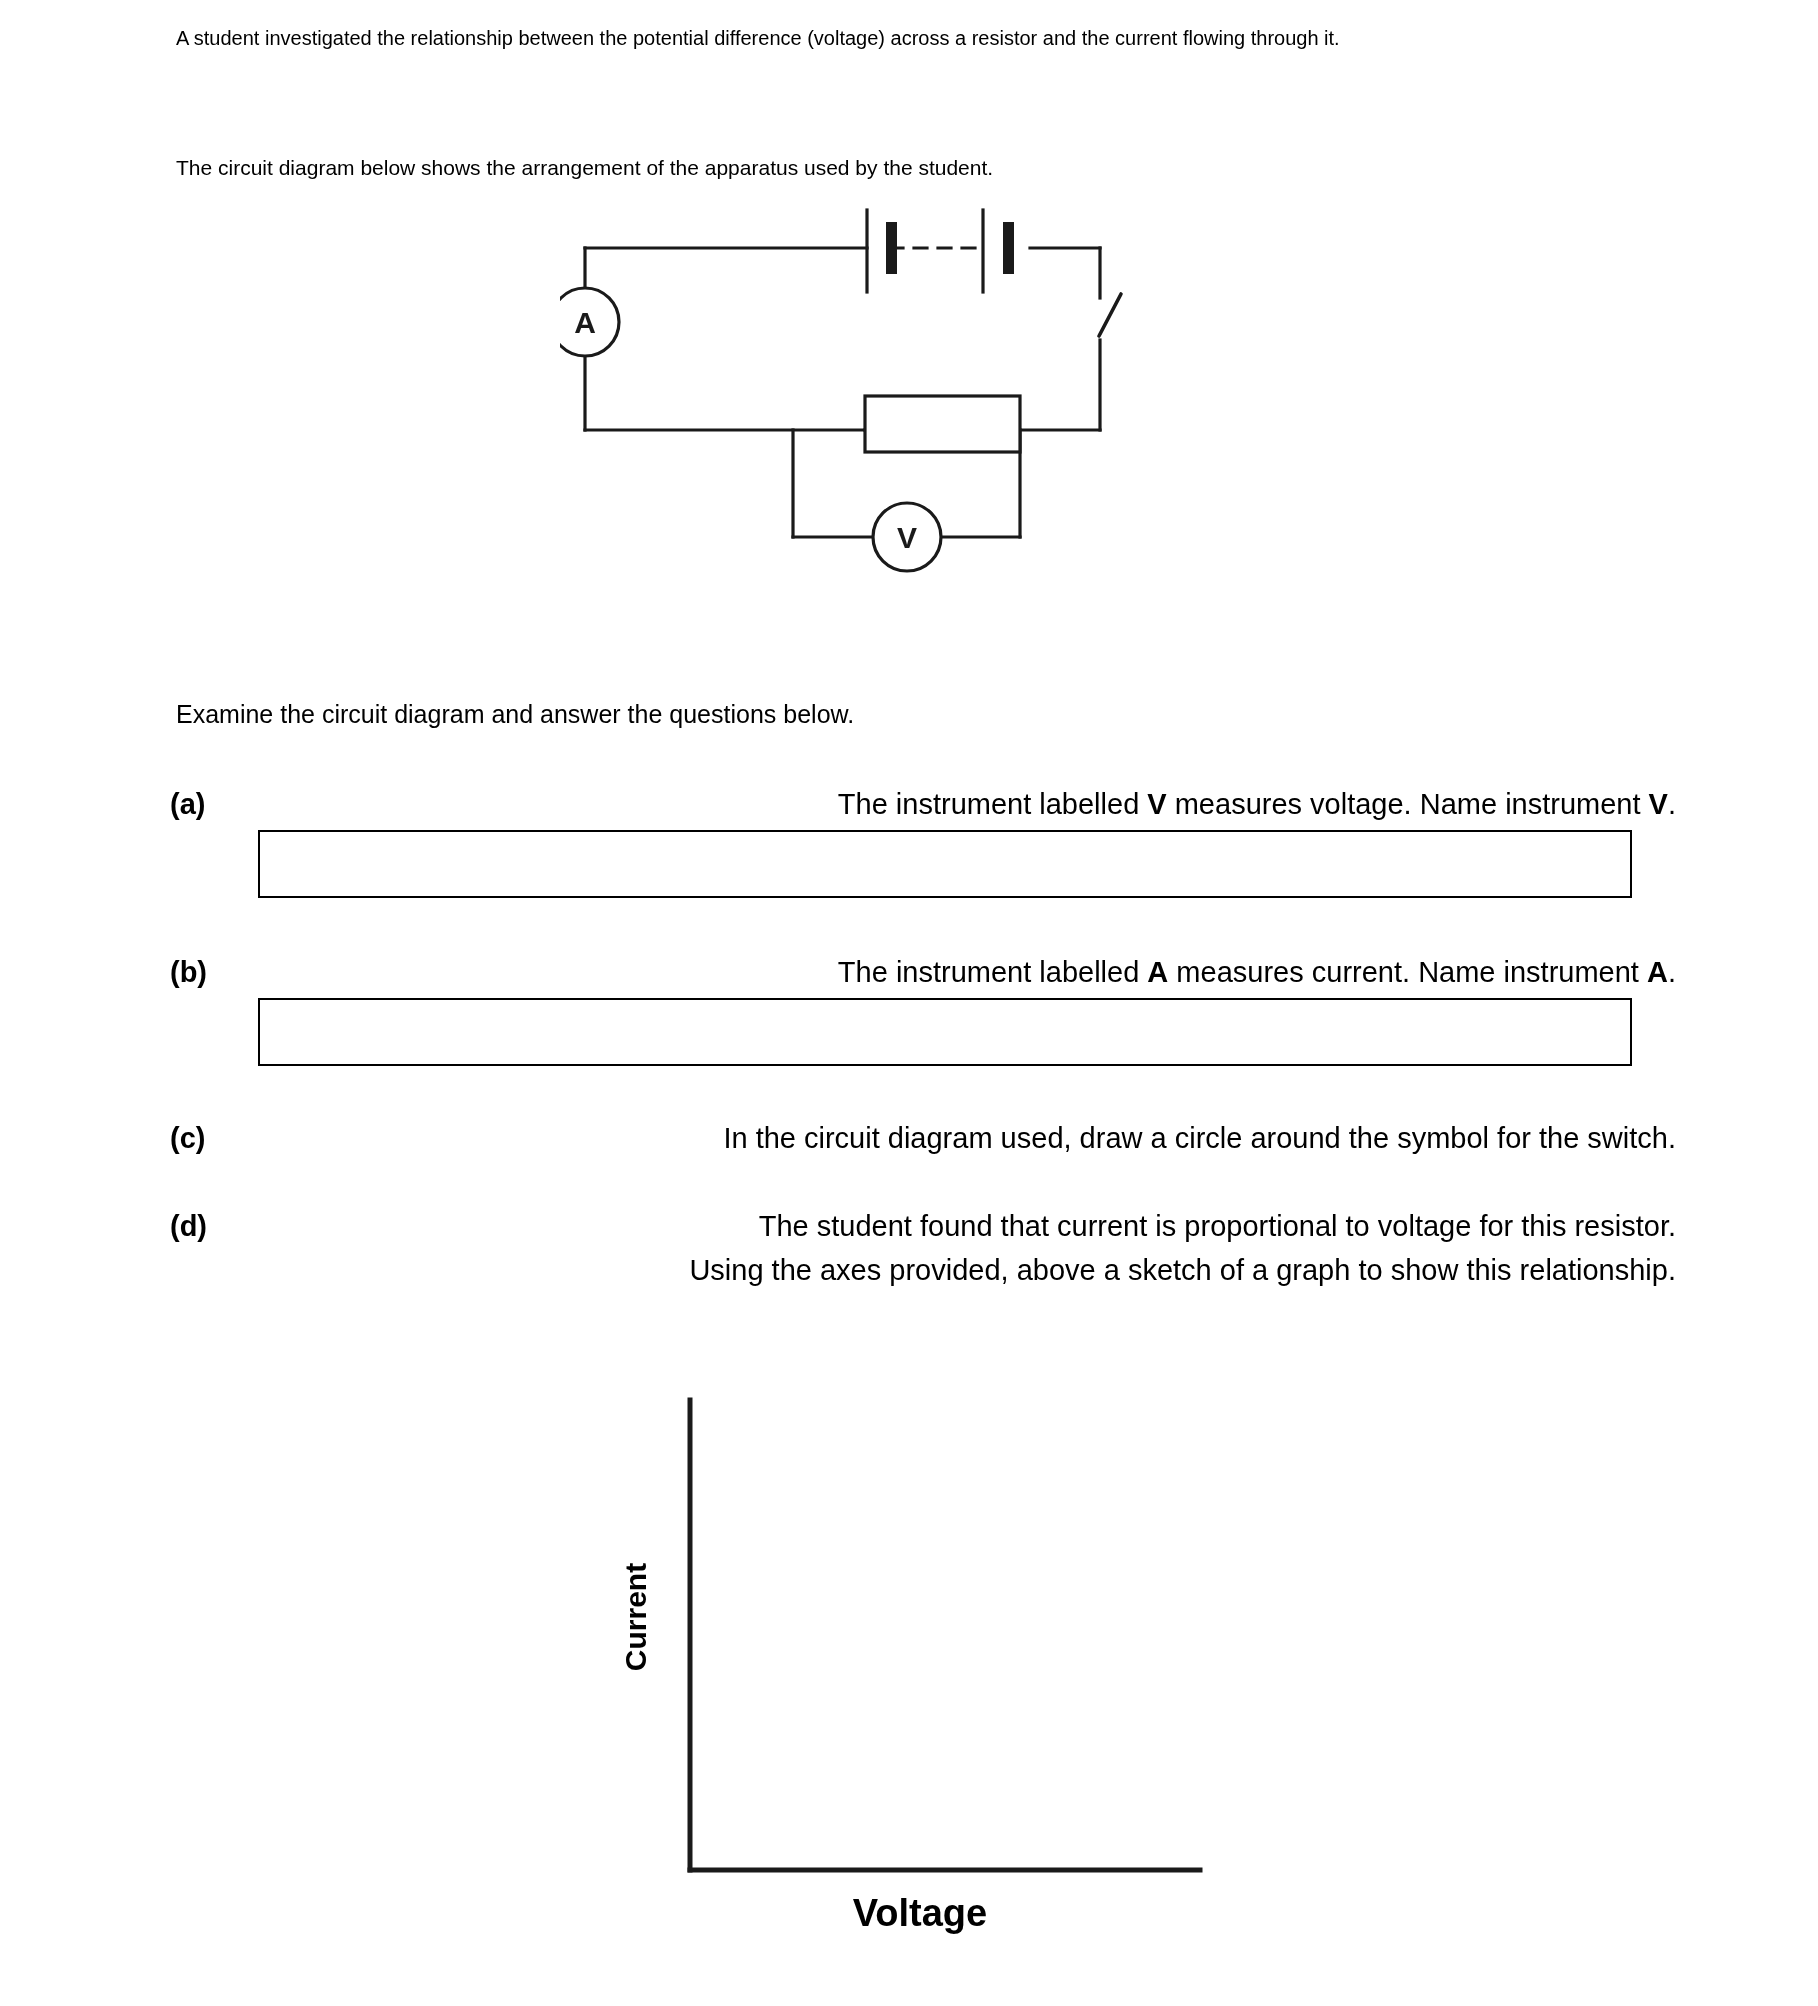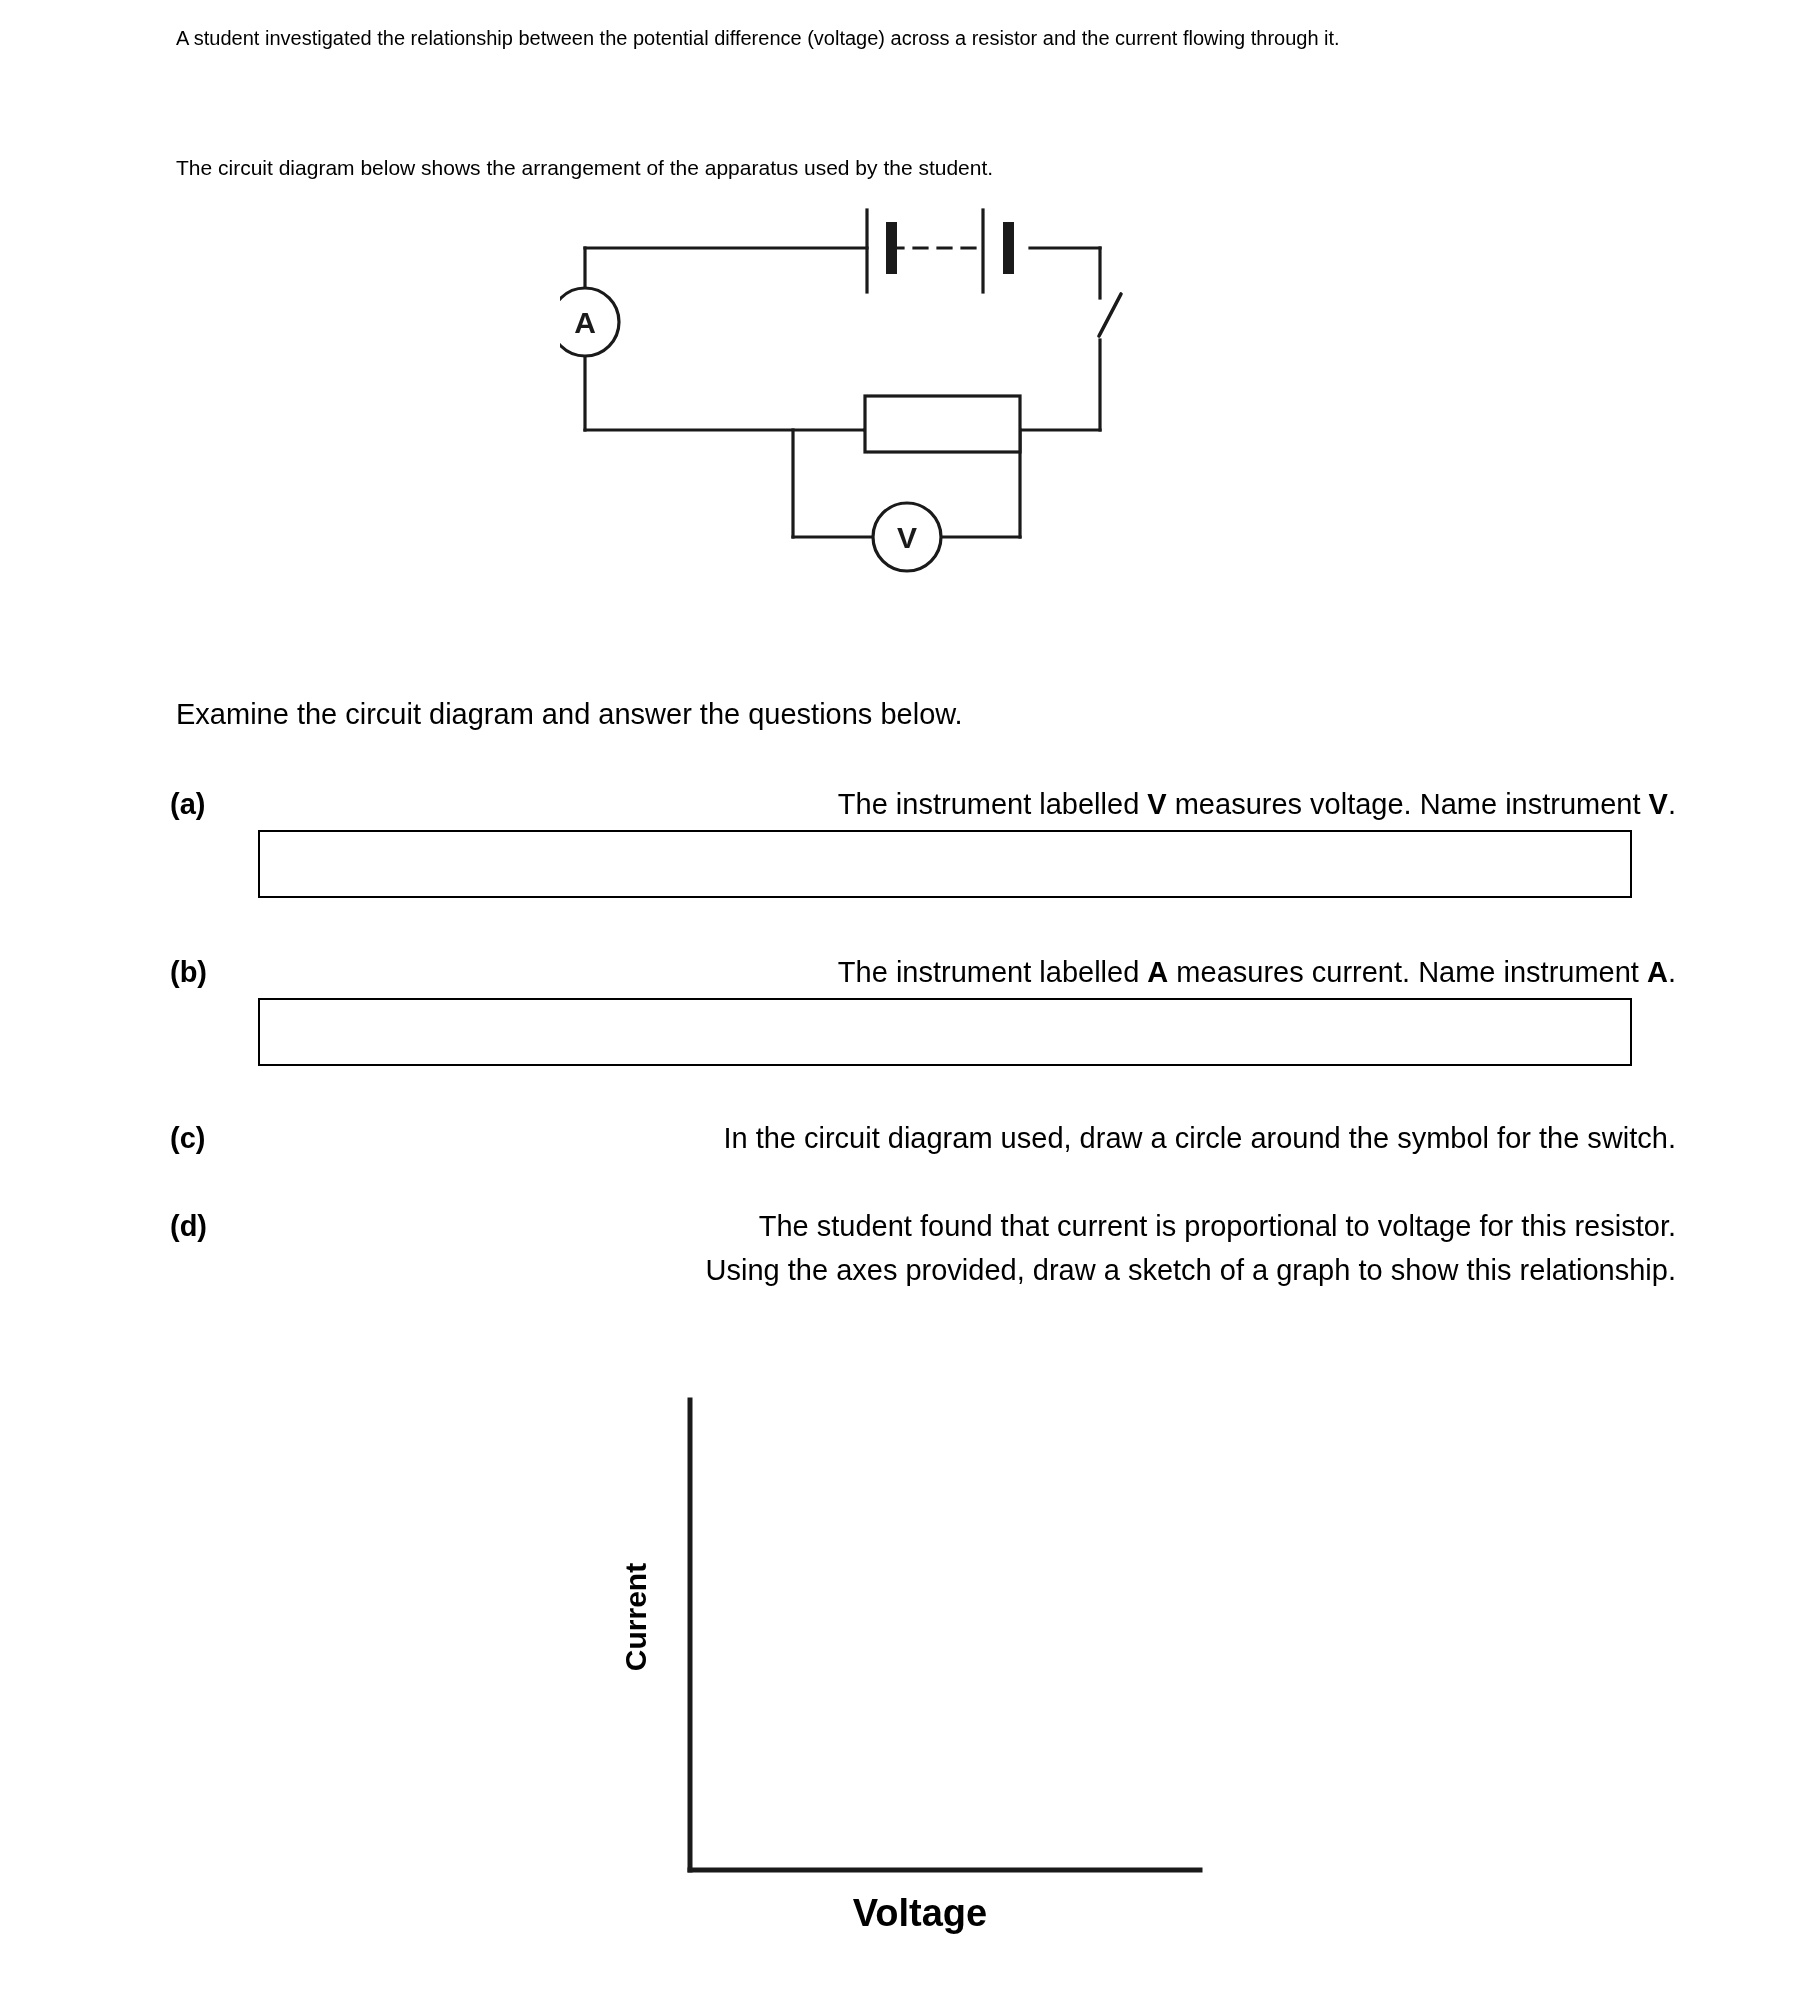--- a/index.html
+++ b/index.html
@@ -39,21 +39,21 @@
     top: 146px;
     width: 1480px;
     font-size: 21px;
     line-height: 44px;
   }
   .examine {
     position: absolute;
     left: 176px;
     top: 692px;
     width: 1480px;
-    font-size: 29px;
+    font-size: 25px;
     line-height: 44px;
   }
 
   
   .qrow {
     position: absolute;
     left: 170px;
     width: 1520px;
     font-size: 29px;
     line-height: 44px;
@@ -200,21 +200,21 @@
 
   <div class="qrow" style="top:1116px;">
     <span class="qlabel">(c)</span>
     <span class="qtext">In the circuit diagram used, draw a circle around the symbol for the switch.</span>
   </div>
 
   <div class="qrow" style="top:1204px;">
     <span class="qlabel">(d)</span>
     <span class="qtext">
       <span class="ln">The student found that current is proportional to voltage for this resistor.</span>
-      <span class="ln">Using the axes provided, draw a sketch of a graph to show this relationship.</span>
+      <span class="ln">Using the axes provided, above a sketch of a graph to show this relationship.</span>
     </span>
   </div>
 
   <div class="graph">
     <svg width="620" height="500" viewBox="0 0 620 500">
 
       <path d="M 90 10 L 90 480" stroke="#1a1a1a" stroke-width="5" fill="none" stroke-linecap="square"></path>
 
       <path d="M 90 480 L 600 480" stroke="#1a1a1a" stroke-width="5" fill="none" stroke-linecap="square"></path>
     </svg>

